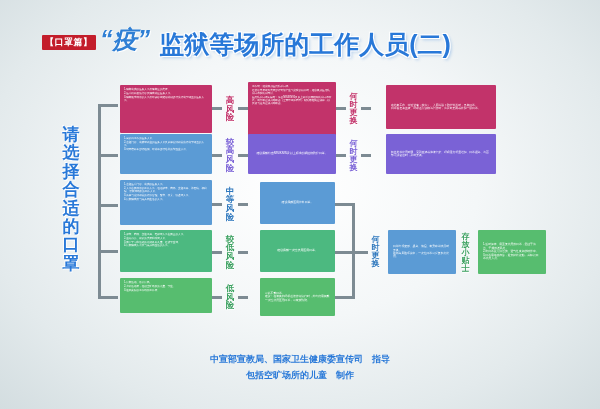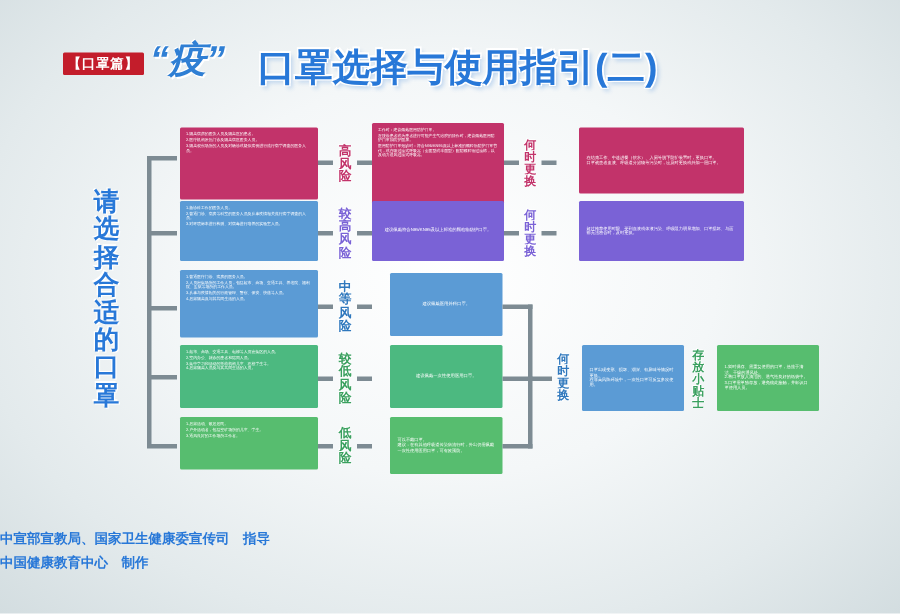--- a/index.html
+++ b/index.html
@@ -106,34 +106,34 @@
     display: flex; flex-direction: column;
     align-items: center; justify-content: center;
     font-size: 8px; font-weight: bold; line-height: 1.02;
     text-shadow: 0.5px 0.5px 0 #ffffff, -0.5px -0.5px 0 #ffffff;
   }
   .col-head span { display: block; }
 
   
   #footer {
     position: absolute; left: 0; top: 352px; width: 600px;
-    text-align: left; color: #2878d8;
+    text-align: center; color: #2878d8;
     font-size: 9px; font-weight: bold; line-height: 1.75;
   }
   #footer div { white-space: nowrap; }
 </style>
 </head>
 <body>
 
 <div id="header">
   <div id="logo">
     <div id="logo-quote">“疫”</div>
     <div id="logo-sub">【口罩篇】</div>
   </div>
-  <div id="main-title">口罩选择与使用指引(二)</div>
+  <div id="main-title">监狱等场所的工作人员(二)</div>
 </div>
 
 <div id="diagram">
 
   <div id="left-title">
     <span>请</span>
     <span>选</span>
     <span>择</span>
     <span>合</span>
     <span>适</span>
@@ -311,14 +311,14 @@
       <p>1.暂时保存、需重复使用的口罩，悬挂于清洁、干燥的通风处。</p>
       <p>2.将口罩放入清洁的、透气性良好的纸袋中。</p>
       <p>3.口罩需单独存放，避免彼此接触，并标识口罩使用人员。</p>
     </div>
   </div>
 
 </div>
 
 <div id="footer">
   <div>中宣部宣教局、国家卫生健康委宣传司　指导</div>
-  <div>中国健康教育中心　制作</div>
+  <div>包括空旷场所的儿童　制作</div>
 </div>
 
 </body></html>

